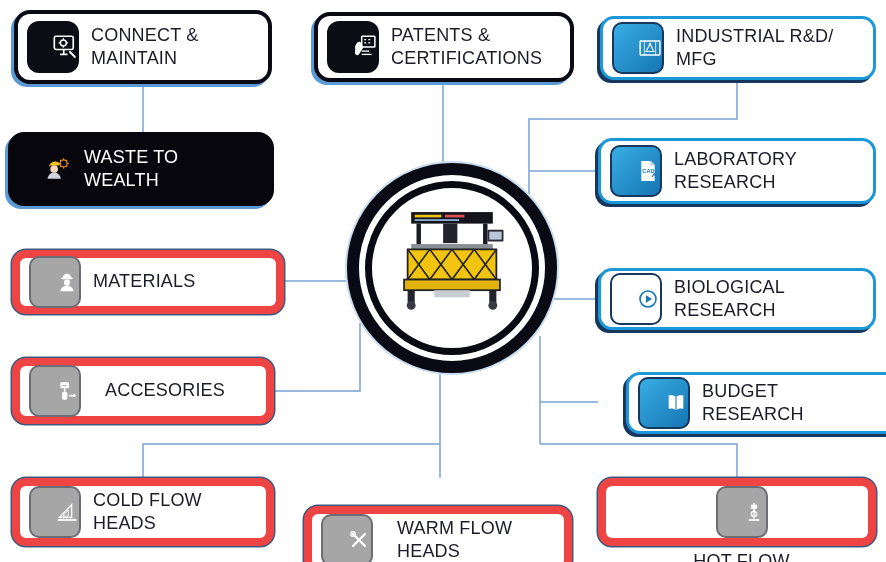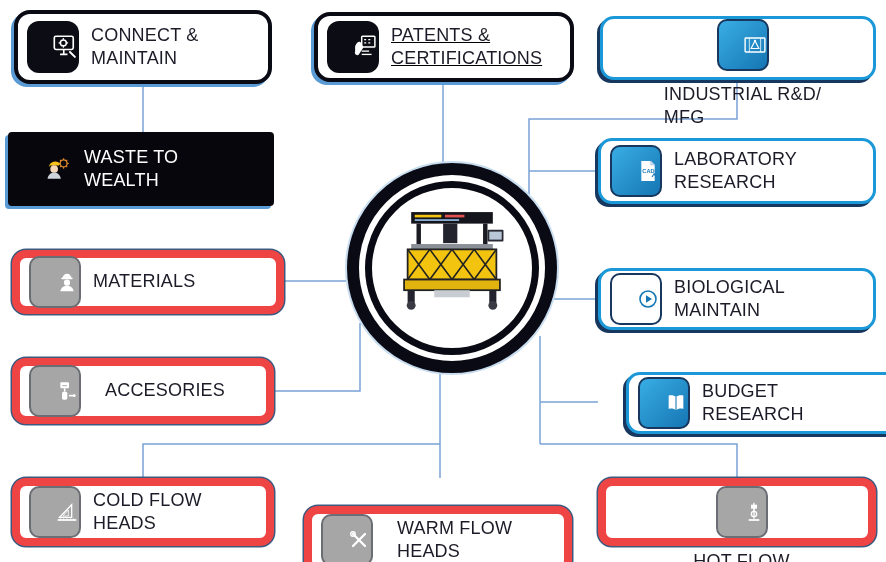--- a/index.html
+++ b/index.html
@@ -15,21 +15,21 @@
 
   .icon-box { width:52px; height:52px; border-radius:10px; flex:none;
               display:flex; align-items:center; justify-content:center;padding-left:24px; }
 
   
   .node.black { border:4px solid #0a0a14; border-radius:16px;
                 box-shadow:-3px 3px 0 0 #5b9bd5; }
   .node.black .icon-box { background:#0c0c14; border-radius:12px; }
 
   
-  .node.black-filled { background:#06060c; border:3px solid #06060c; border-radius:4px;
+  .node.black-filled { background:#06060c; border:3px solid #06060c; border-radius:16px;
                        box-shadow:-3px 3px 0 0 #5b9bd5; }
   .node.black-filled .label { color:#ffffff; }
   .node.black-filled .icon-box { background:transparent; }
 
   
   .node.blue { border:3px solid #1b98d8; border-radius:14px;
                box-shadow:-3px 3px 0 0 #17375e; }
   .node.blue .icon-box { background:linear-gradient(135deg,#39ade4,#1576b4);
                          border:2px solid #17375e; }
   .node.blue .icon-box.light { background:#ffffff; }
@@ -76,35 +76,35 @@
           <circle cx="15" cy="12" r="3.6" fill="none" stroke="#fff" stroke-width="1.8"></circle>
           <path d="M15 6.2v2M15 15.8v2M9.2 12h2M18.8 12h2" stroke="#fff" stroke-width="1.4"></path>
           <path d="M11 26h9M15.5 20v6" stroke="#fff" stroke-width="2"></path>
           <path d="M23 23l6 6" stroke="#fff" stroke-width="2.4" stroke-linecap="round"></path>
         </svg>
     </div>
     <div class="label">CONNECT &amp;
 MAINTAIN</div>
   </div>
 
-  <div class="node black" style="left:314px;top:12px;width:260px;height:70px;text-decoration:underline;">
+  <div class="node black" style="left:314px;top:12px;width:260px;height:70px;">
     <div class="icon-box">
       <svg width="34" height="34" viewBox="0 0 34 34">
           <rect x="13" y="4" width="16" height="13" rx="1" fill="none" stroke="#fff" stroke-width="1.8"></rect>
           <path d="M16 8h2.4M21 8h2.4M26 8h0M16 12h2.4M21 12h2.4M26 12h0" stroke="#fff" stroke-width="1.6"></path>
           <path d="M5 16c2.5-6 6-6.5 7.5-3.5l2.5 5-5.5 8.5c-2 2.4-6-.6-4.5-3.5z" fill="#fff"></path>
           <path d="M13 22h9" stroke="#fff" stroke-width="1.6"></path>
           <path d="M13 26h12" stroke="#fff" stroke-width="1.6"></path>
         </svg>
     </div>
     <div class="label">PATENTS &amp;
 CERTIFICATIONS</div>
   </div>
 
-  <div class="node blue" style="left:600px;top:16px;width:276px;height:64px;flex-direction:column;">
+  <div class="node blue" style="left:600px;top:16px;width:276px;height:64px;">
     <div class="icon-box">
       <svg width="34" height="34" viewBox="0 0 34 34">
           <rect x="3" y="7" width="28" height="20" rx="1" fill="none" stroke="#fff" stroke-width="2"></rect>
           <path d="M9 7v20M25 7v20" stroke="#fff" stroke-width="1.1"></path>
           <path d="M17 11l-5.5 11h11z" fill="none" stroke="#fff" stroke-width="1.6"></path>
           <circle cx="17" cy="11" r="1.6" fill="#fff"></circle>
         </svg>
     </div>
     <div class="label">INDUSTRIAL R&amp;D/
 MFG</div>
@@ -150,21 +150,21 @@
   </div>
 
   <div class="node blue" style="left:598px;top:268px;width:278px;height:62px;">
     <div class="icon-box light">
       <svg width="36" height="36" viewBox="0 0 36 36">
           <circle cx="18" cy="18" r="12" fill="none" stroke="#1576b4" stroke-width="2.4"></circle>
           <path d="M15 12.5l9 5.5-9 5.5z" fill="#1576b4"></path>
         </svg>
     </div>
     <div class="label">BIOLOGICAL
-MAINTAIN</div>
+RESEARCH</div>
   </div>
 
   <div class="node tan" style="left:12px;top:358px;width:262px;height:66px;gap:24px;">
     <div class="icon-box">
       <svg width="36" height="36" viewBox="0 0 36 36">
           <rect x="8" y="5" width="13" height="9" rx="1.5" fill="#fff"></rect>
           <path d="M11 10h7" stroke="#a6a6a6" stroke-width="1.4"></path>
           <path d="M14.5 14v5" stroke="#fff" stroke-width="2.4"></path>
           <rect x="10.5" y="19" width="8" height="12" rx="2.4" fill="#fff"></rect>
           <path d="M22 25h7" stroke="#fff" stroke-width="2.4" stroke-linecap="round"></path>

